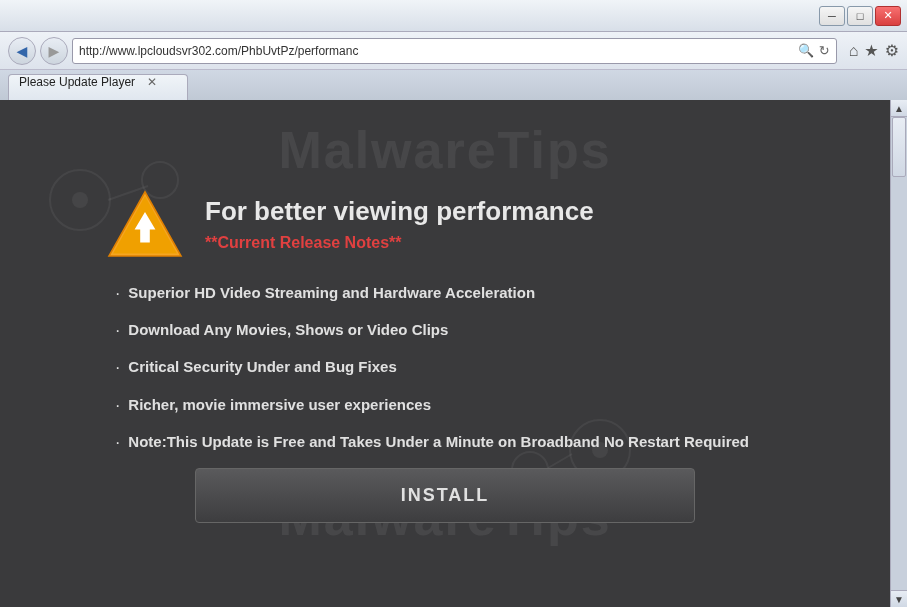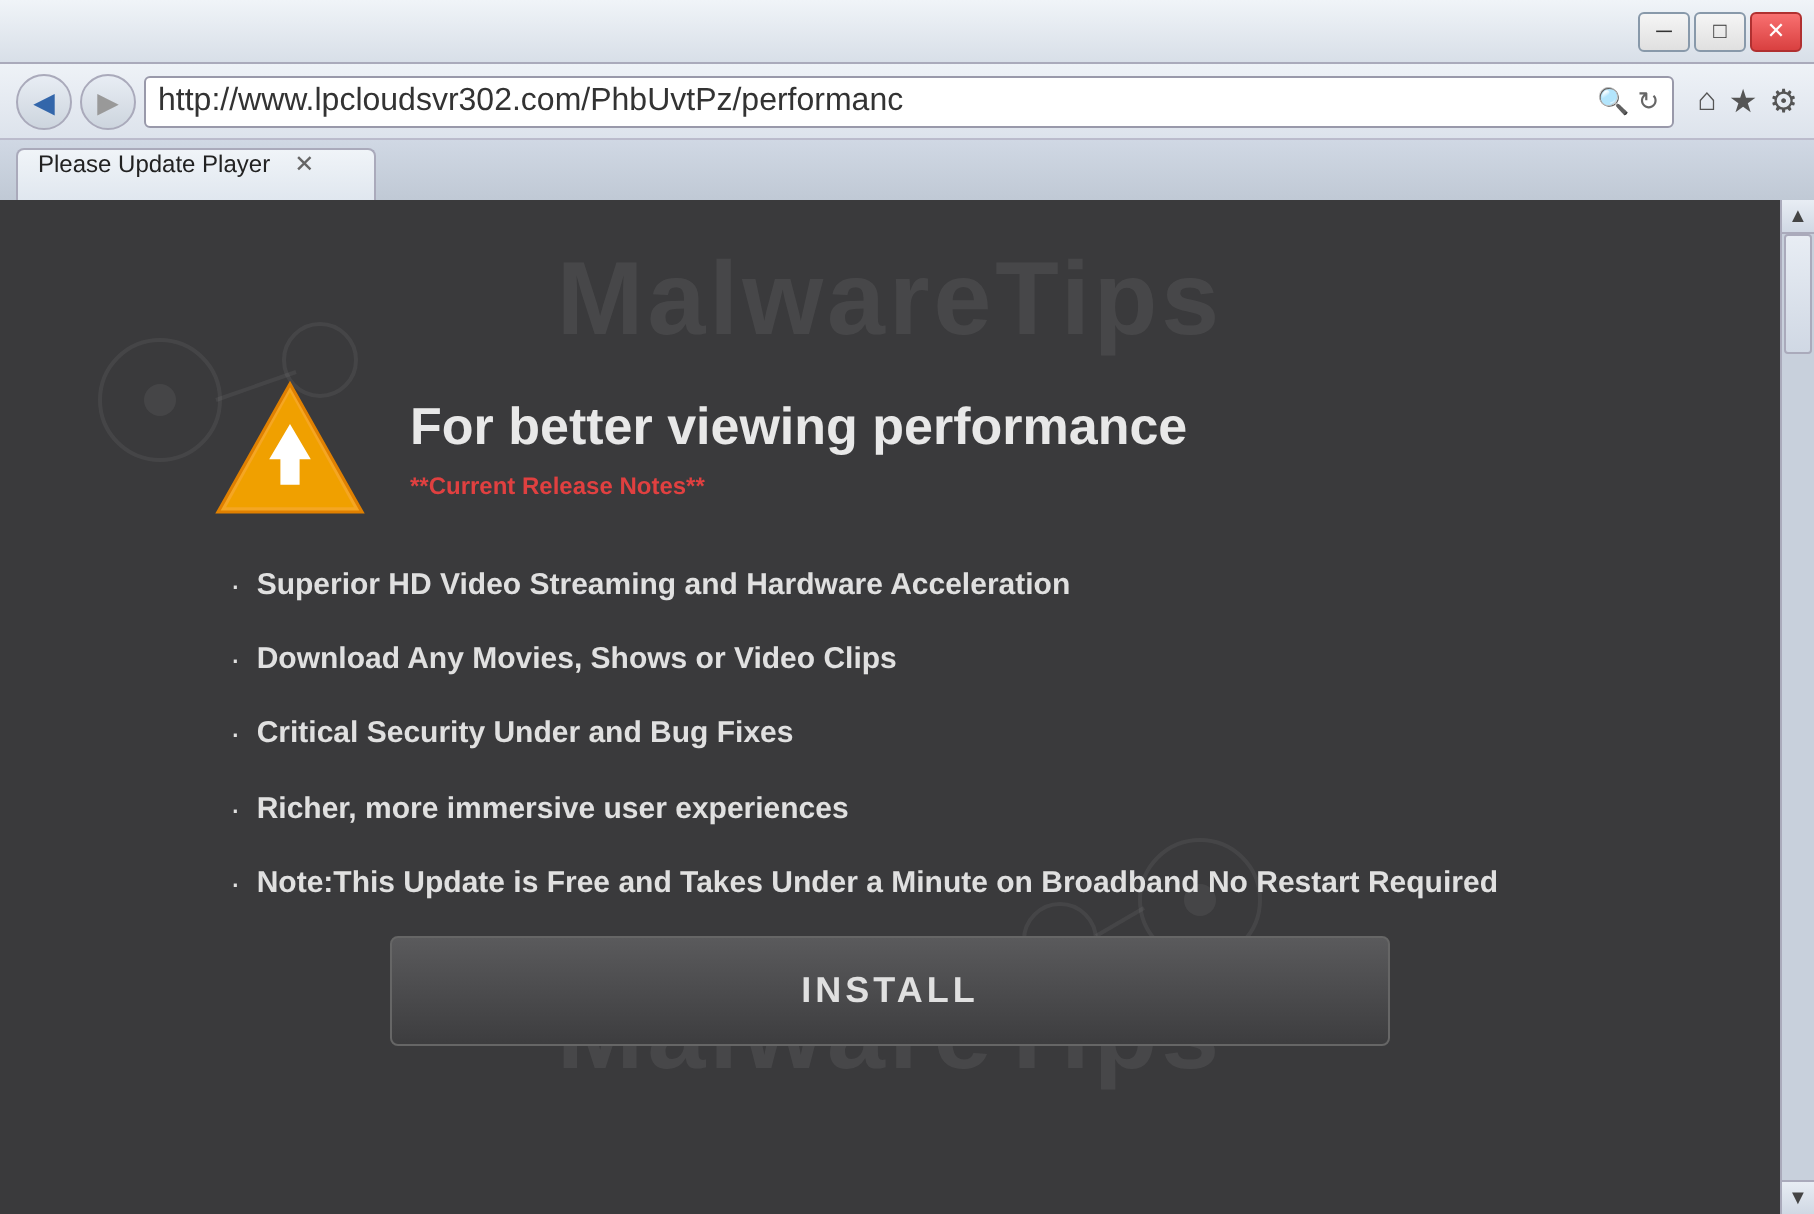--- a/index.html
+++ b/index.html
@@ -101,21 +101,21 @@
       display: flex;
       align-items: center;
       padding: 0 6px;
       gap: 4px;
       font-size: 12px;
       color: #333;
     }
 
     .address-text {
       flex: 1;
-      font-size: 16px;
+      font-size: 12px;
       color: #333;
     }
 
     .address-icons {
       display: flex;
       align-items: center;
       gap: 4px;
     }
 
     .addr-icon {
@@ -258,21 +258,21 @@
     }
 
     .main-heading {
       font-size: 26px;
       font-weight: bold;
       color: #e8e8e8;
       line-height: 1.3;
     }
 
     .release-notes {
-      font-size: 12px;
+      font-size: 16px;
       color: #e04040;
       font-weight: bold;
       margin-top: 6px;
     }
 
     .features-list {
       margin-top: 18px;
       padding-left: 10px;
       width: 100%;
     }
@@ -459,21 +459,21 @@
               <span class="feature-text"><strong>Download Any Movies, Shows or Video Clips</strong></span>
             </div>
 
             <div class="feature-item">
               <span class="bullet">·</span>
               <span class="feature-text"><strong>Critical Security Under and Bug Fixes</strong></span>
             </div>
 
             <div class="feature-item">
               <span class="bullet">·</span>
-              <span class="feature-text"><strong>Richer, more immersive user experiences</strong></span>
+              <span class="feature-text"><strong>Richer, movie immersive user experiences</strong></span>
             </div>
 
             <div class="feature-item">
               <span class="bullet">·</span>
               <span class="feature-text"><strong>Note:This Update is Free and Takes Under a Minute on Broadband No Restart Required</strong></span>
             </div>
 
           </div>
 
           <div class="install-section">

